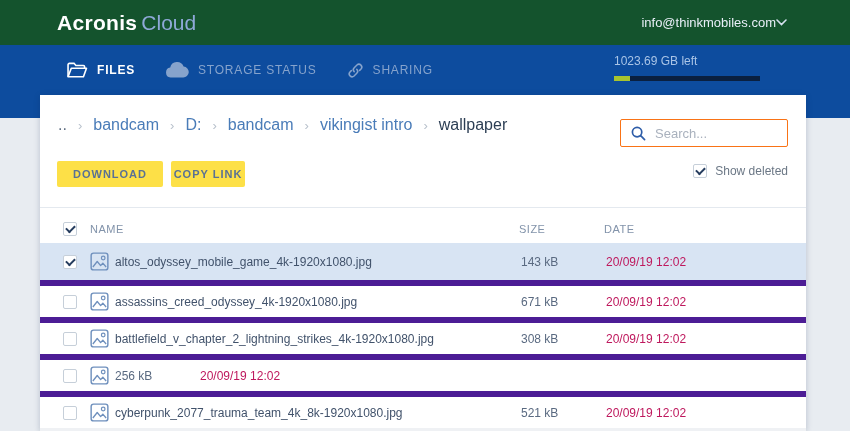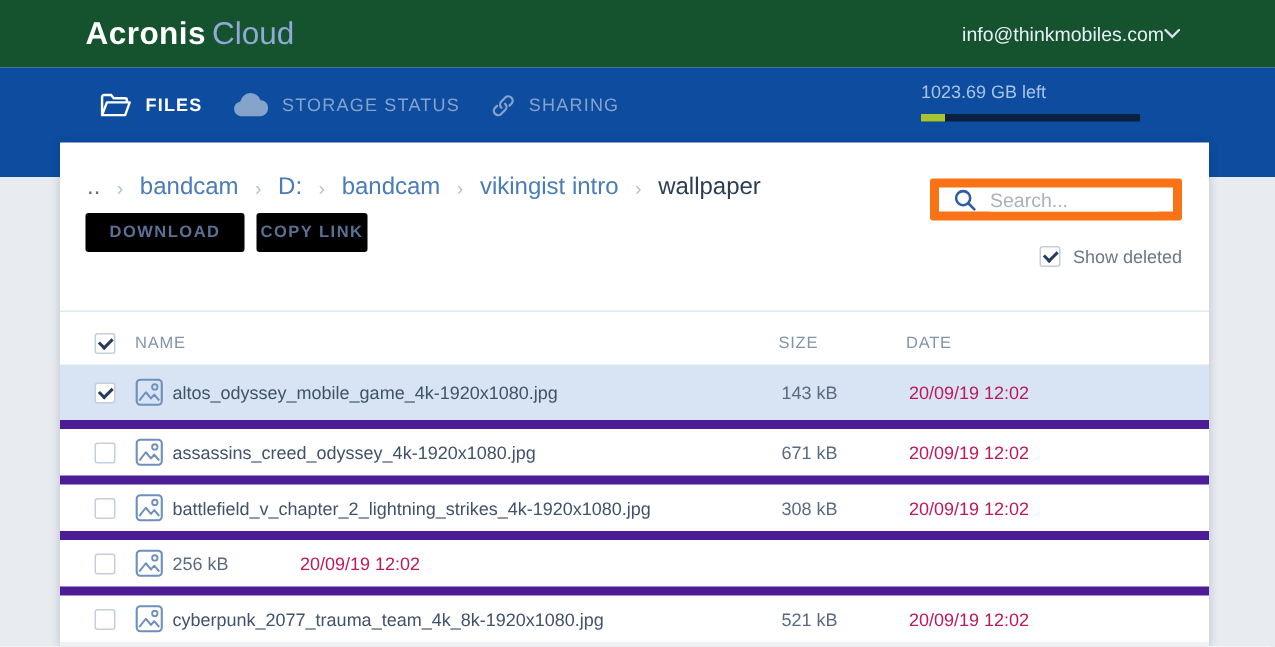--- a/index.html
+++ b/index.html
@@ -13,45 +13,45 @@
   
   .topbar { position:absolute; top:0; left:0; width:850px; height:45px; background:#14532d; }
   .logo { position:absolute; left:57px; top:0; height:45px; display:flex; align-items:center; font-size:21px; }
   .logo-primary { color:#ffffff; font-weight:700; letter-spacing:.3px; }
   .logo-secondary { color:#8fa9d8; font-weight:400; margin-left:4px; }
   .account { position:absolute; right:63px; top:0; height:45px; display:flex; align-items:center; cursor:pointer; }
   .account-email { color:#e9eff8; font-size:13px; }
 
   
   .navbar { position:absolute; top:45px; left:0; width:850px; height:73px; background:#0d4c9e; }
-  .nav-items { position:absolute; left:66px; top:0; height:50px; display:flex; align-items:center; gap:20px; }
+  .nav-items { position:absolute; left:66px; top:0; height:50px; display:flex; align-items:center; gap:30px; }
   .nav-item { display:flex; align-items:center; gap:9px; font-size:12px; letter-spacing:.8px; color:#86a3cc; cursor:pointer; white-space:nowrap; }
   .nav-item.active { color:#ffffff; font-weight:700; }
   .storage { position:absolute; left:614px; top:9px; width:146px; }
   .storage-label { font-size:12px; color:#a9c4e6; margin-bottom:8px; }
   .storage-track { width:146px; height:5px; background:#0a2040; }
   .storage-fill { height:5px; background:#a8c42e; }
 
   
   .card { position:absolute; left:40px; top:95px; width:766px; height:336px; background:#ffffff; box-shadow:0 1px 6px rgba(13,38,74,.22); }
 
   
   .breadcrumb { position:absolute; left:18px; top:21px; display:flex; align-items:center; gap:11px; font-size:16px; }
   .bc-up { color:#5f6e82; cursor:pointer; }
   .bc-sep { color:#b8c1cc; font-size:13px; }
   .bc-link { color:#4a7cb8; cursor:pointer; }
   .bc-current { color:#2c3e54; }
 
   
-  .search-box { position:absolute; left:580px; top:24px; width:168px; height:28px; border:6px solid #f97316; border-radius:2px; display:flex; align-items:center; padding:0 10px; gap:9px; background:#fff; }
+  .search-box { position:absolute; left:580px; top:24px; width:168px; height:28px; border:1px solid #f97316; border-radius:2px; display:flex; align-items:center; padding:0 10px; gap:9px; background:#fff; }
   .search-box input { border:none; outline:none; font-size:13px; color:#5a6a80; width:100%; font-family:inherit; }
   .search-box input::placeholder { color:#a9b1bd; }
 
   
-  .btn { position:absolute; top:47px; height:26px; background:#000000; border:none; border-radius:2px; font-size:11px; font-weight:700; letter-spacing:1px; color:#5a7194; cursor:pointer; font-family:inherit; }
+  .btn { position:absolute; top:66px; height:26px; background:#fde047; border:none; border-radius:2px; font-size:11px; font-weight:700; letter-spacing:1px; color:#5a7194; cursor:pointer; font-family:inherit; }
   .btn-download { left:17px; width:106px; }
   .btn-copylink { left:131px; width:74px; }
   .show-deleted { position:absolute; right:18px; top:69px; display:flex; align-items:center; gap:8px; font-size:12px; color:#6b7785; cursor:pointer; }
 
   
   .cb { width:14px; height:14px; min-width:14px; border:1px solid #c6cfd9; border-radius:2px; background:#fff; display:inline-flex; align-items:center; justify-content:center; cursor:pointer; }
   .cb.checked::after { content:""; width:7px; height:4px; border-left:2px solid #253c5e; border-bottom:2px solid #253c5e; transform:rotate(-45deg); margin-top:-2px; }
 
   .hsep { position:absolute; top:112px; left:0; width:766px; height:1px; background:#e4e9ef; }
 

